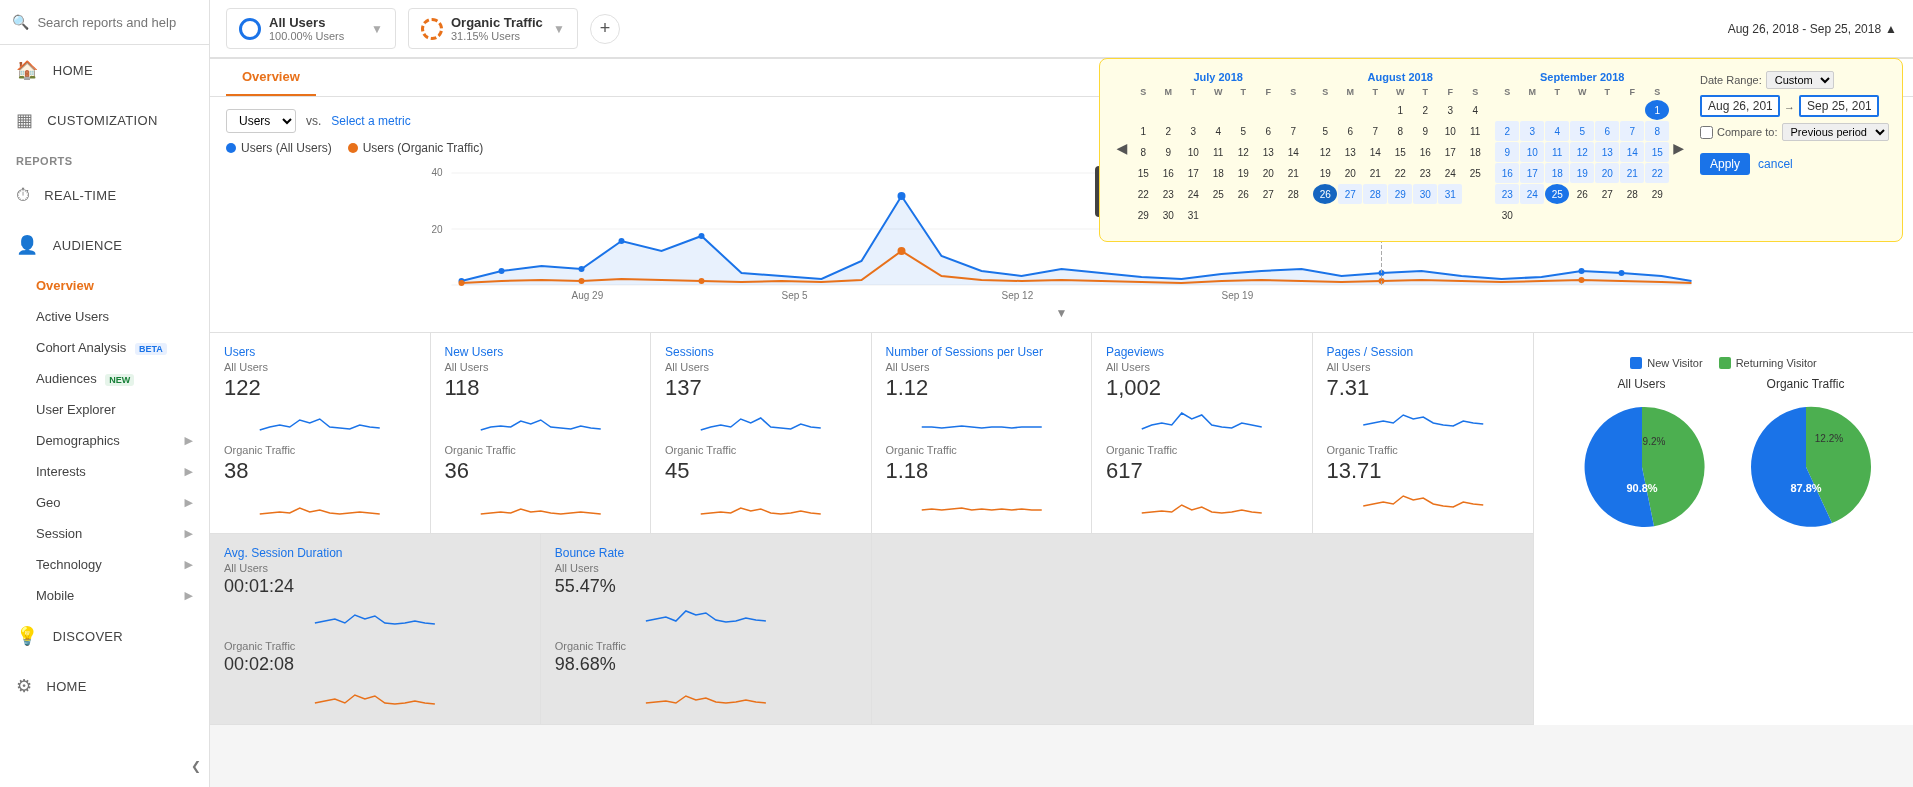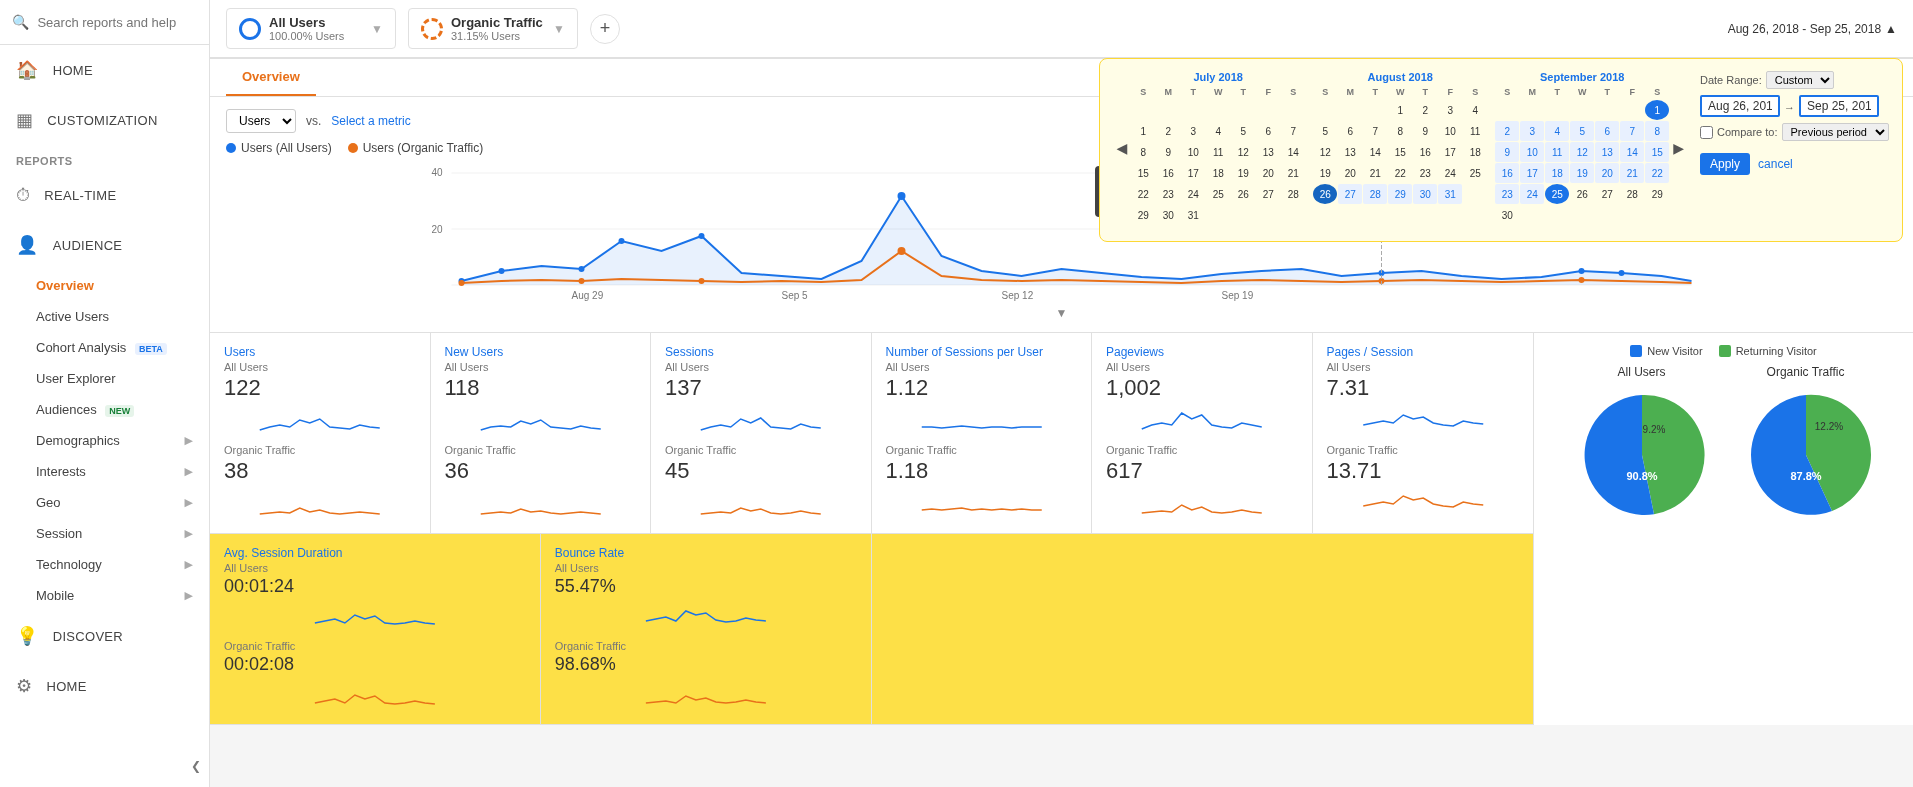--- a/index.html
+++ b/index.html
@@ -213,21 +213,21 @@
     .metric-card {
       padding: 12px 14px;
       border-right: 1px solid #e0e0e0;
     }
     .metric-card:last-child { border-right: none; }
     .metric-title { font-size: 12px; color: #1a73e8; cursor: pointer; margin-bottom: 2px; }
     .metric-segment { font-size: 11px; color: #777; margin-bottom: 2px; }
     .metric-value { font-size: 22px; color: #333; font-weight: 400; margin-bottom: 4px; }
     .metric-organic-label { font-size: 11px; color: #777; margin: 6px 0 2px 0; }
     .metric-organic-value { font-size: 22px; color: #333; font-weight: 400; margin-bottom: 4px; }
-    .pie-legend { display: flex; gap: 16px; margin-bottom: 8px; justify-content: center; }
+    .pie-legend { display: flex; gap: 16px; margin-bottom: 8px; justify-content: center; margin-top: 12px; }
     .pie-legend-item { display: flex; align-items: center; gap: 5px; font-size: 11px; color: #444; }
 
     
     .bottom-section {
       display: flex;
       background: #fff;
     }
     .bottom-metrics {
       flex: 1;
     }
@@ -270,25 +270,25 @@
     <span class="nav-icon">👤</span>
     <span>AUDIENCE</span>
   </div>
 
   <div class="sidebar-sub-item active">Overview</div>
   <div class="sidebar-sub-item">Active Users</div>
   <div class="sidebar-sub-item">
     <span>Cohort Analysis</span>
     <span class="badge badge-beta">BETA</span>
   </div>
-  <div class="sidebar-sub-item">User Explorer</div>
   <div class="sidebar-sub-item">
     <span>Audiences</span>
     <span class="badge badge-new">NEW</span>
   </div>
+  <div class="sidebar-sub-item">User Explorer</div>
   <div class="sidebar-sub-item has-arrow">
     <span>Demographics</span>
     <span class="arrow-icon">▶</span>
   </div>
   <div class="sidebar-sub-item has-arrow">
     <span>Interests</span>
     <span class="arrow-icon">▶</span>
   </div>
   <div class="sidebar-sub-item has-arrow">
     <span>Geo</span>
@@ -720,21 +720,21 @@
             <polyline points="0,20 10,18 20,16 30,18 40,10 50,14 60,12 70,18 80,20 90,21 100,16 110,18 120,19" fill="none" stroke="#1a73e8" stroke-width="1.5"></polyline>
           </svg>
           <div class="metric-organic-label">Organic Traffic</div>
           <div class="metric-organic-value">13.71</div>
           <svg width="100%" height="30" viewBox="0 0 120 30">
             <polyline points="0,18 10,16 20,14 30,16 40,8 50,12 60,10 70,16 80,18 90,19 100,14 110,16 120,17" fill="none" stroke="#e8711a" stroke-width="1.5"></polyline>
           </svg>
         </div>
       </div>
 
-      <div style="display:grid;grid-template-columns:1fr 1fr 2fr;background:#fde047;border-bottom:1px solid #e0e0e0;">
+      <div style="display:grid;grid-template-columns:1fr 1fr 2fr;background:#e5e5e5;border-bottom:1px solid #e0e0e0;">
 
         <div class="metric-card" style="border-right:1px solid #e0e0e0;">
           <div class="metric-title">Avg. Session Duration</div>
           <div class="metric-segment">All Users</div>
           <div class="metric-value" style="font-size:18px;">00:01:24</div>
           <svg width="100%" height="30" viewBox="0 0 120 30">
             <polyline points="0,22 10,20 20,18 30,22 40,14 50,18 60,15 70,22 80,23 90,22 100,20 110,22 120,23" fill="none" stroke="#1a73e8" stroke-width="1.5"></polyline>
           </svg>
           <div class="metric-organic-label">Organic Traffic</div>
           <div class="metric-organic-value" style="font-size:18px;">00:02:08</div>

